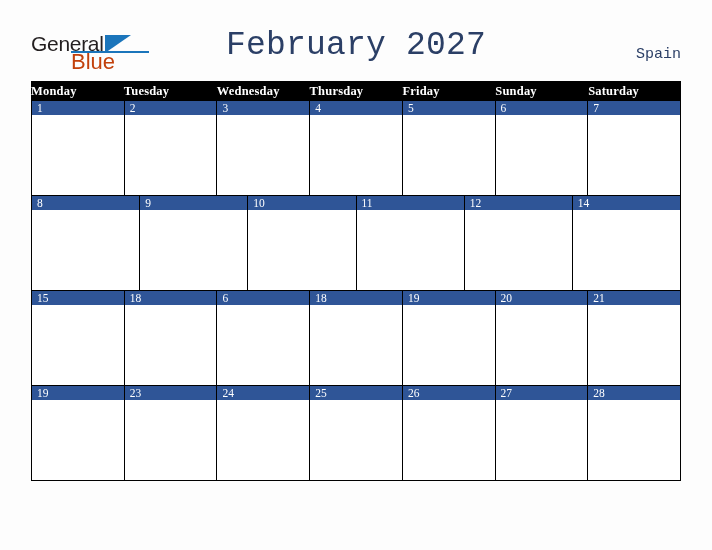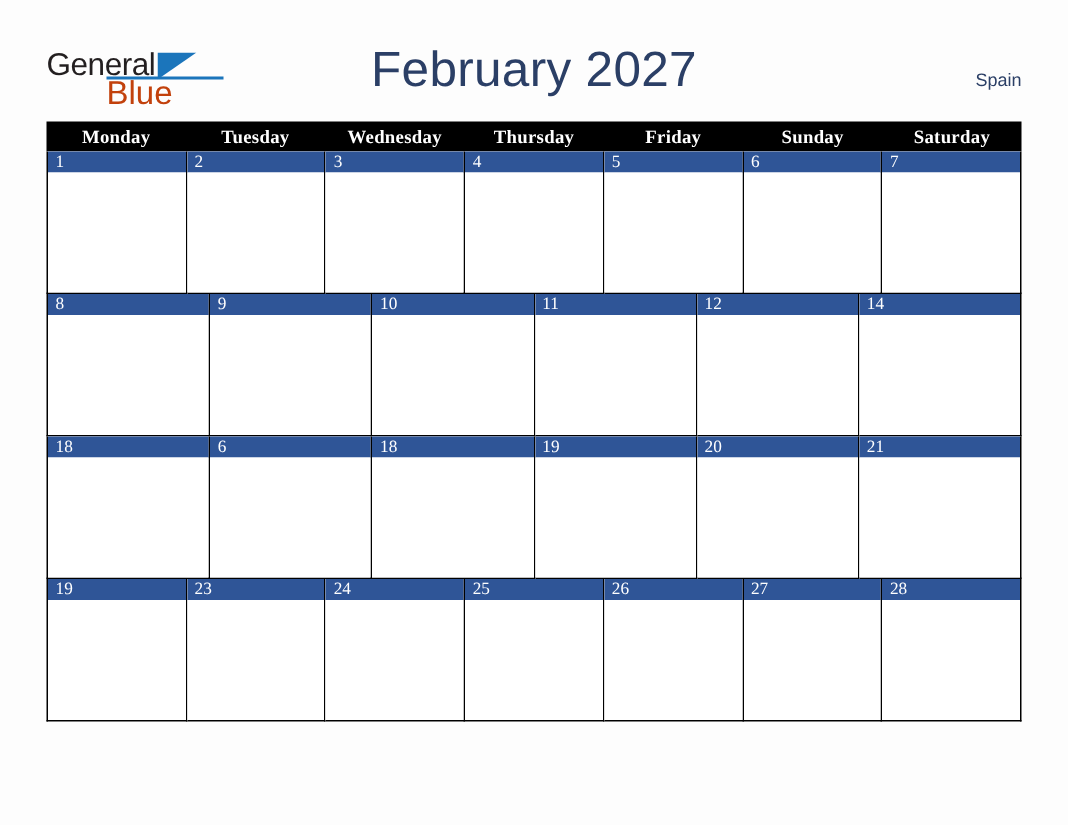--- a/index.html
+++ b/index.html
@@ -79,52 +79,52 @@
     height: 2px;
     background: #1b75bb;
   }
 
   .title {
     position: absolute;
     left: 0;
     top: 27px;
     width: 712px;
     text-align: center;
-    font-family: Liberation Sans, sans-serif;
+    font-family: Liberation Mono, monospace;
     font-size: 33px;
     color: #2b3f66;
     letter-spacing: 0.2px;
   }
 
   .country {
     position: absolute;
     right: 31px;
     top: 46px;
-    font-family: Liberation Sans, sans-serif;
-    font-size: 12px;
+    font-family: Liberation Mono, monospace;
+    font-size: 15px;
     color: #2b3f66;
   }
 
   
   .calendar {
     position: absolute;
     left: 31px;
     top: 81px;
     width: 650px;
   }
 
   .weekday-row {
     display: flex;
     width: 650px;
     height: 20px;
     background: #000000;
   }
   .weekday {
     flex: 1 1 0;
-    text-align: center;
+    text-align: left;
     color: #ffffff;
     font-family: "Liberation Serif", serif;
     font-weight: bold;
     font-size: 12.5px;
     line-height: 20px;
     letter-spacing: 0.2px;
   }
 
   .week-row {
     display: flex;
@@ -280,20 +280,26 @@
         <div class="day-band">
             <span class="day-num">14</span>
           </div>
         <div class="day-body"></div>
       </div>
     </div>
 
     <div class="week-row">
       <div class="day-cell">
         <div class="day-band">
+            <span class="day-num">15</span>
+          </div>
+        <div class="day-body"></div>
+      </div>
+      <div class="day-cell">
+        <div class="day-band">
             <span class="day-num">18</span>
           </div>
         <div class="day-body"></div>
       </div>
       <div class="day-cell">
         <div class="day-band">
             <span class="day-num">6</span>
           </div>
         <div class="day-body"></div>
       </div>

